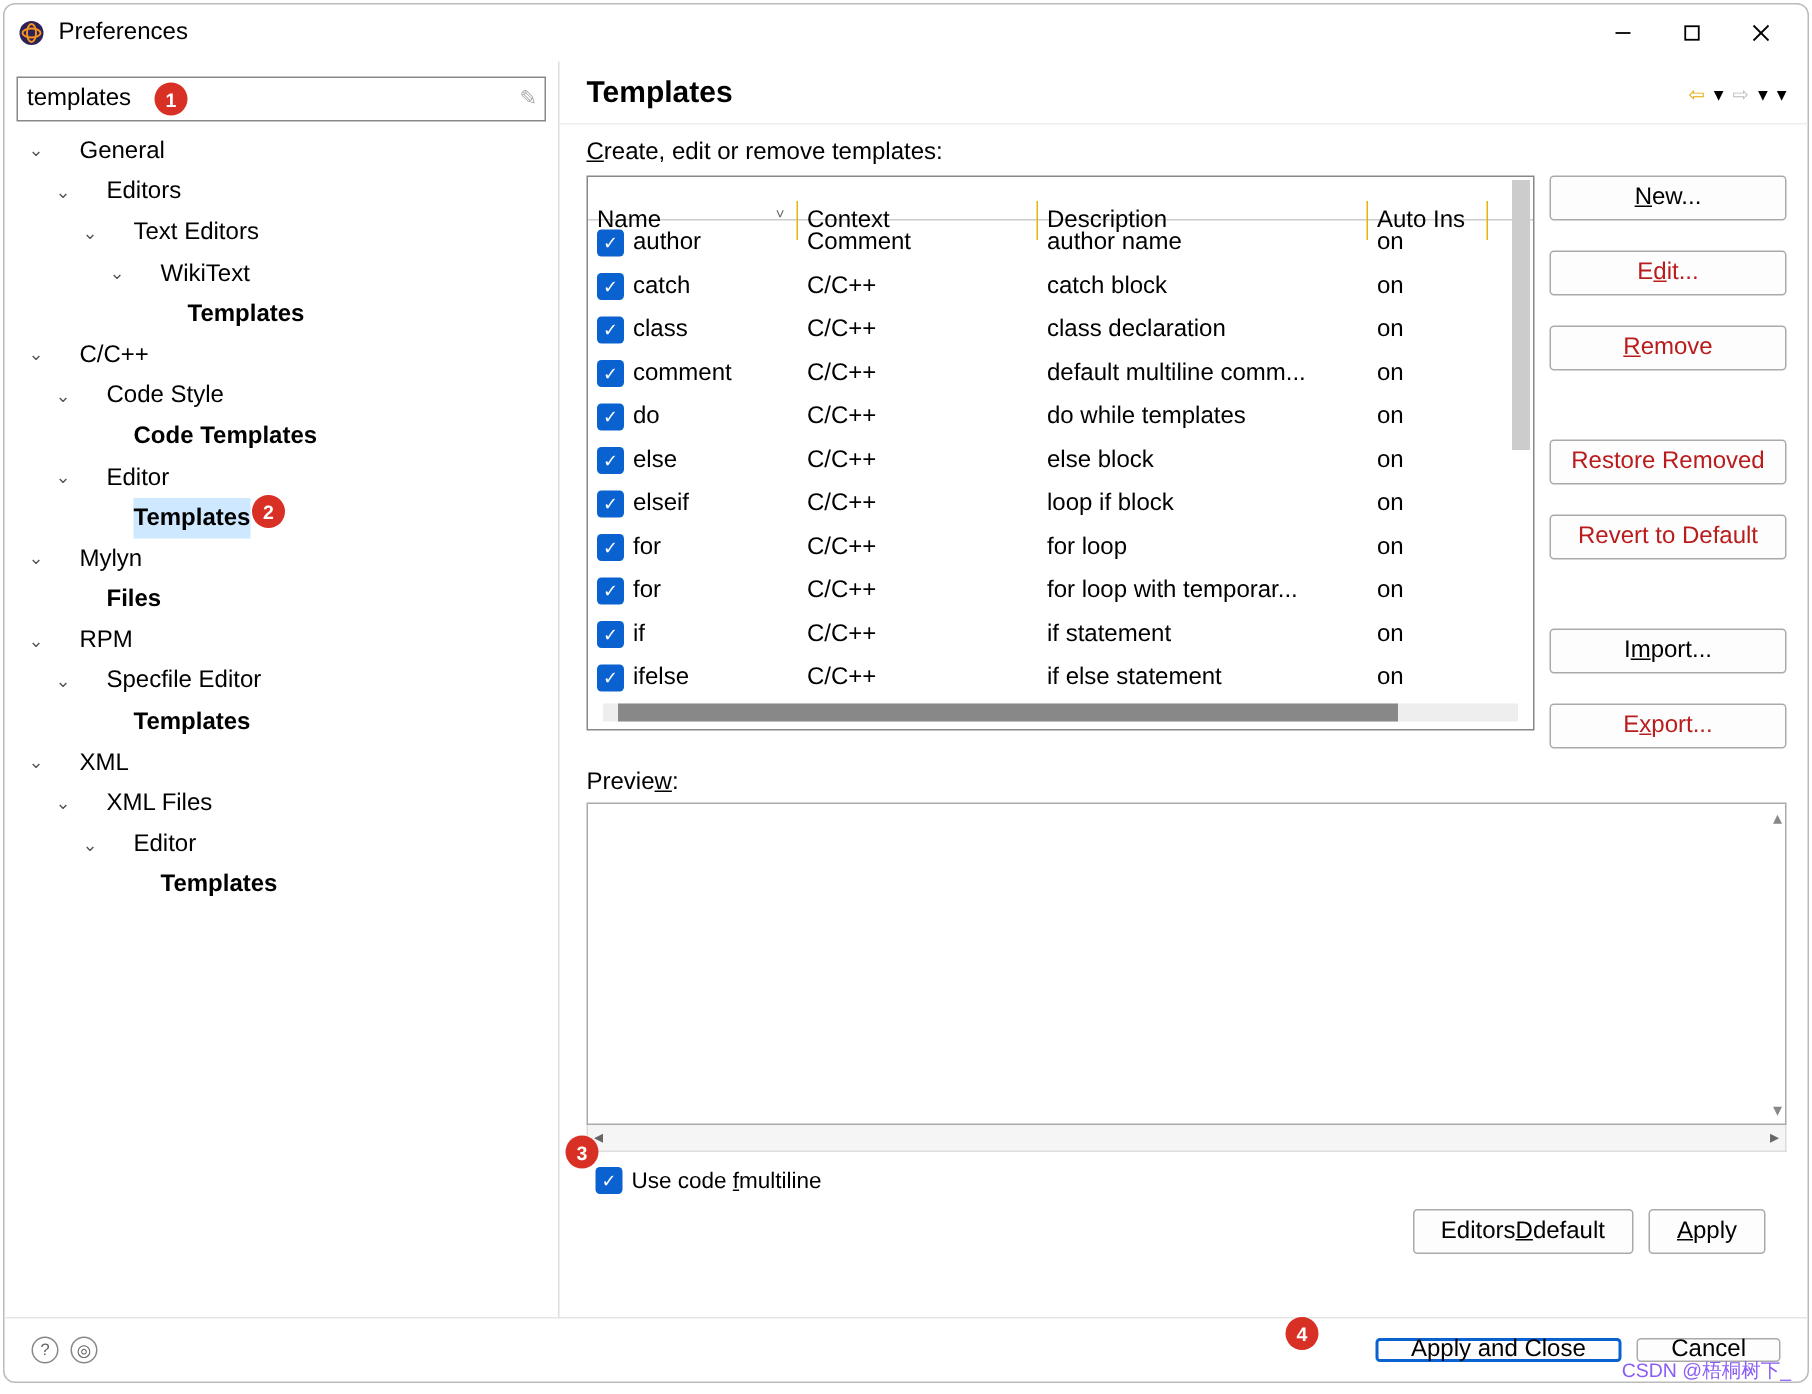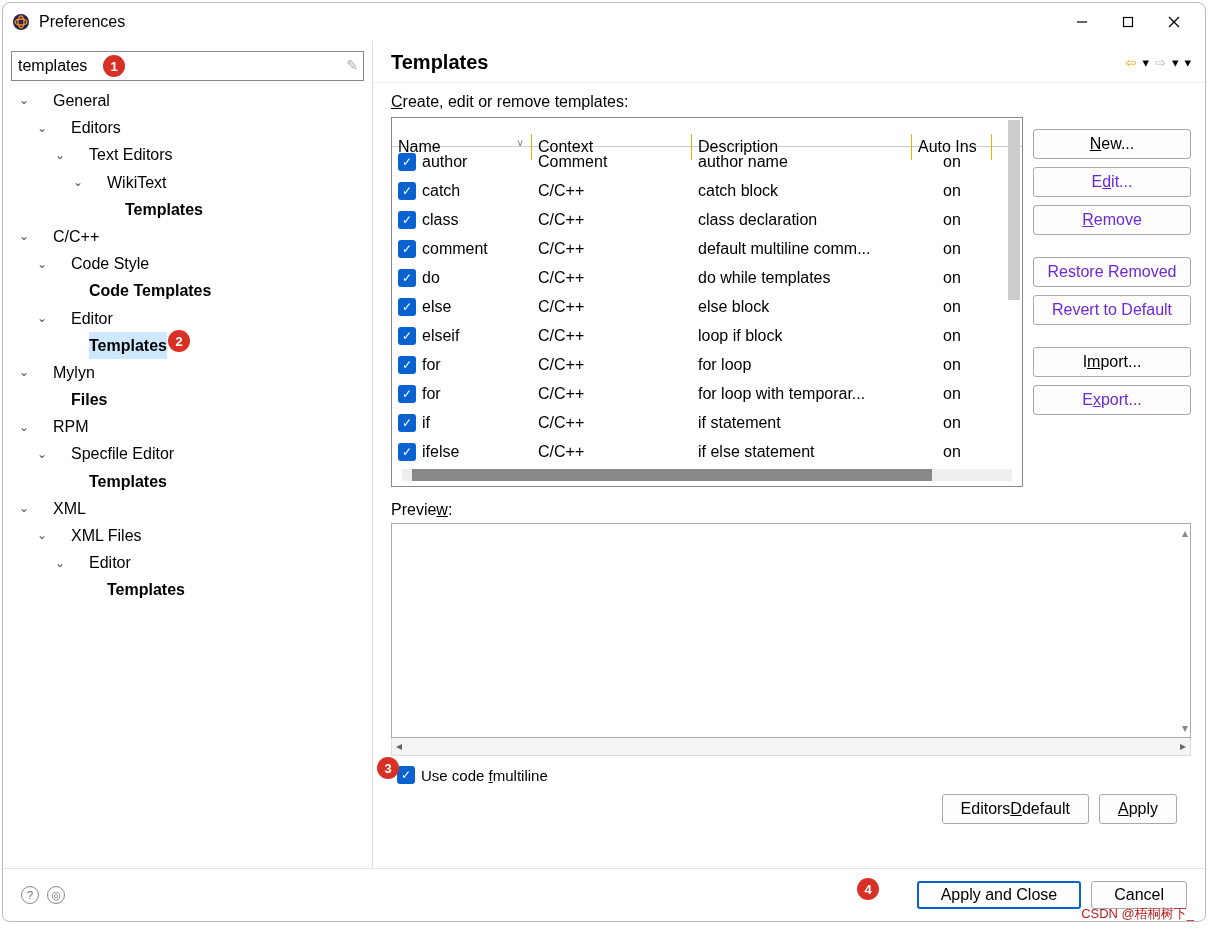--- a/index.html
+++ b/index.html
@@ -106,36 +106,36 @@
 .table-header .th { padding: 4px 6px; border-right: 1px solid #eab308; position: relative; margin-top: 16px; }
 .sort-ind { position: absolute; right: 8px; top: 4px; font-size: 10px; color: #666; }
 .table-body { overflow: hidden; }
 .table-row .cell { padding: 2px 6px; white-space: nowrap; overflow: hidden; text-overflow: ellipsis; }
 .cell-name { display: flex; align-items: center; gap: 6px; }
 .chk {
   width: 18px; height: 18px; border-radius: 3px; background: #0a62d0;
   display: inline-flex; align-items: center; justify-content: center;
   color: #fff; font-size: 12px; flex-shrink: 0;
 }
-.auto-col { text-align: center; }
+.auto-col { }
 .hscroll-track {
   position: absolute; bottom: 5px; left: 10px; right: 10px; height: 12px; background: #eee;
 }
 .hscroll-thumb { position: absolute; left: 10px; width: 520px; height: 12px; background: #888; top: 0; }
 .vscroll-track {
   position: absolute; top: 2px; right: 2px; width: 12px; height: 180px; background: #ccc;
 }
 
-.side-buttons { display: flex; flex-direction: column; gap: 8px; width: 160px; margin-top: 12px; }
+.side-buttons { display: flex; flex-direction: column; gap: 20px; width: 160px; }
 .btn {
   border: 1px solid #aaa; background: #fdfdfd; border-radius: 3px;
   height: 30px; font-size: 16px; cursor: pointer;
   display: flex; align-items: center; justify-content: center;
 }
-.btn.disabled { color: #6d28d9; }
+.btn.disabled { color: #b91c1c; }
 
 .preview-label { margin-top: 14px; font-size: 16px; }
 .preview-box {
   border: 1px solid #aaa; height: 215px; margin-top: 4px; position: relative; background: #fff;
 }
 .preview-vsb { position: absolute; right: 2px; top: 2px; color: #888; font-size: 12px; }
 .preview-vsb2 { position: absolute; right: 2px; bottom: 2px; color: #888; font-size: 12px; }
 .hscroll2 { height: 18px; background: #f5f5f5; border: 1px solid #ddd; border-top: none; position: relative; }
 .hscroll2 .l { position: absolute; left: 4px; top: 1px; font-size: 12px; color: #666; }
 .hscroll2 .r { position: absolute; right: 4px; top: 1px; font-size: 12px; color: #666; }
@@ -145,41 +145,41 @@
 .page-footer {
   display: flex; justify-content: flex-end; gap: 10px; padding: 10px 14px 0 0;
 }
 .page-footer .btn { padding: 0 18px; width: auto; }
 
 .dialog-footer {
   display: flex; align-items: center; padding: 12px 18px;
   border-top: 1px solid #e5e5e5; gap: 10px;
 }
 .dialog-footer .left { flex: 1; display: flex; gap: 8px; }
-.dialog-footer .btn { padding: 0 22px; width: auto; height: 28px; }
+.dialog-footer .btn { padding: 0 22px; width: auto; height: 16px; }
 .btn.primary { border: 2px solid #0a62d0; }
 
 .circ-icon {
   width: 18px; height: 18px; border: 1px solid #888; border-radius: 50%;
   display: inline-flex; align-items: center; justify-content: center; font-size: 11px; color: #666;
 }
 
 .badge {
   position: absolute; width: 22px; height: 22px; border-radius: 50%;
   background: #d93025; color: #fff; font-size: 13px; font-weight: 600;
   display: flex; align-items: center; justify-content: center;
   z-index: 50;
 }
 #b1 { left: 103px; top: 55px; }
 #b2 { left: 168px; top: 330px; }
 #b3 { left: 377px; top: 757px; }
 #b4 { left: 857px; top: 878px; }
 
 .watermark {
-  position: absolute; right: 14px; bottom: 6px; color: #b91c1c; font-size: 13px;
+  position: absolute; right: 14px; bottom: 6px; color: #8b5cf6; font-size: 13px;
 }
 </style>
 </head>
 <body>
 
 <div class="window">
 
   <div class="titlebar">
     <span class="app-icon">
       <svg viewBox="0 0 20 20">

